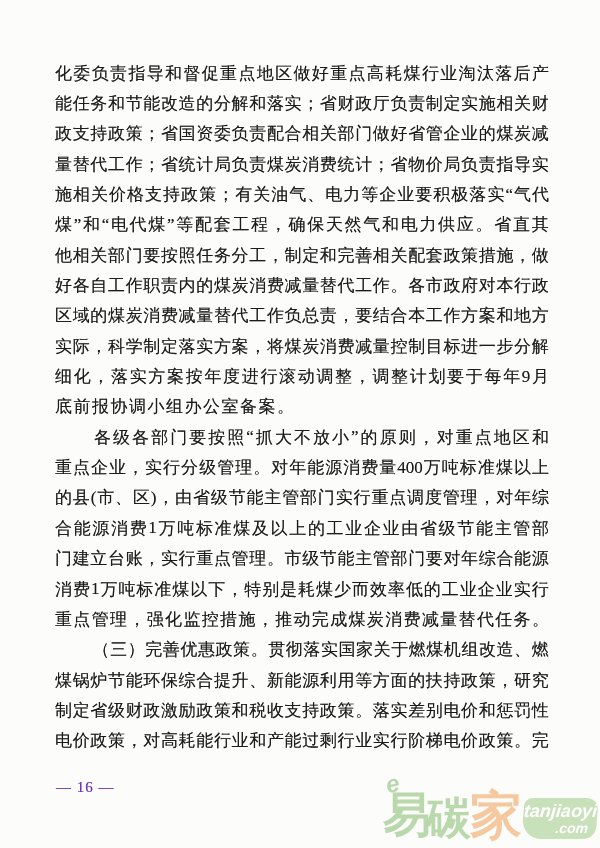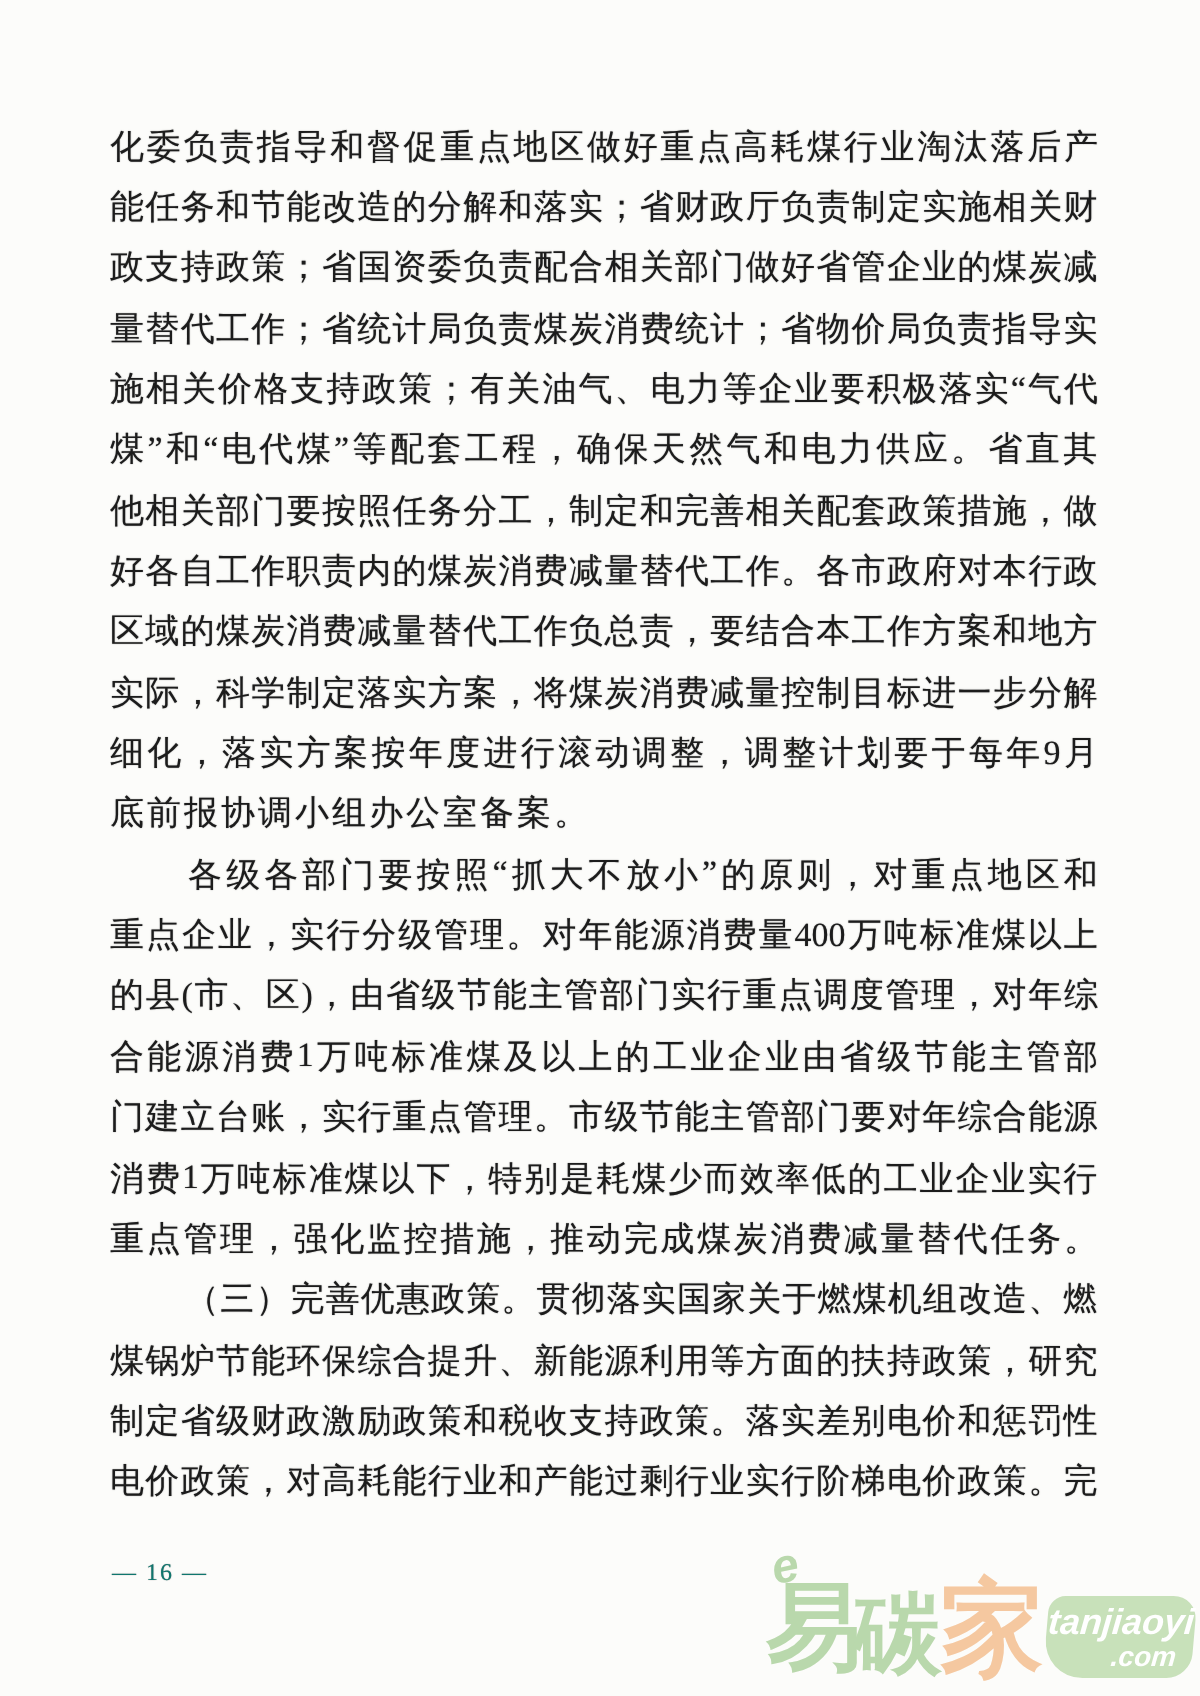--- a/index.html
+++ b/index.html
@@ -30,23 +30,23 @@
     justify-content:flex-start;
     gap:1.5px;
   }
   .line .ind{
     flex:0 0 37px;
     width:37px;
   }
   .page-number{
     position:absolute;
     left:56px;top:779px;
-    font-size:12px;
+    font-size:15px;
     letter-spacing:1px;
-    color:#0f766e;
+    color:#6d28d9;
     text-shadow:0 0 0.5px rgba(20,20,20,.5);
   }
   
   .watermark{
     position:absolute;
     left:380px;top:770px;
     width:220px;height:78px;
     font-family:"Liberation Sans","DejaVu Sans",sans-serif;
     pointer-events:none;
   }

